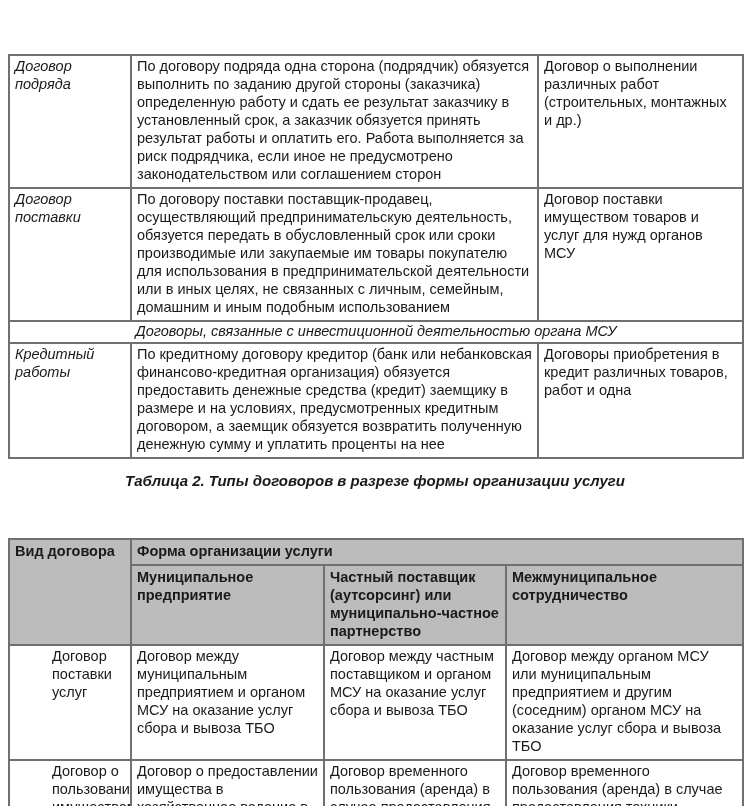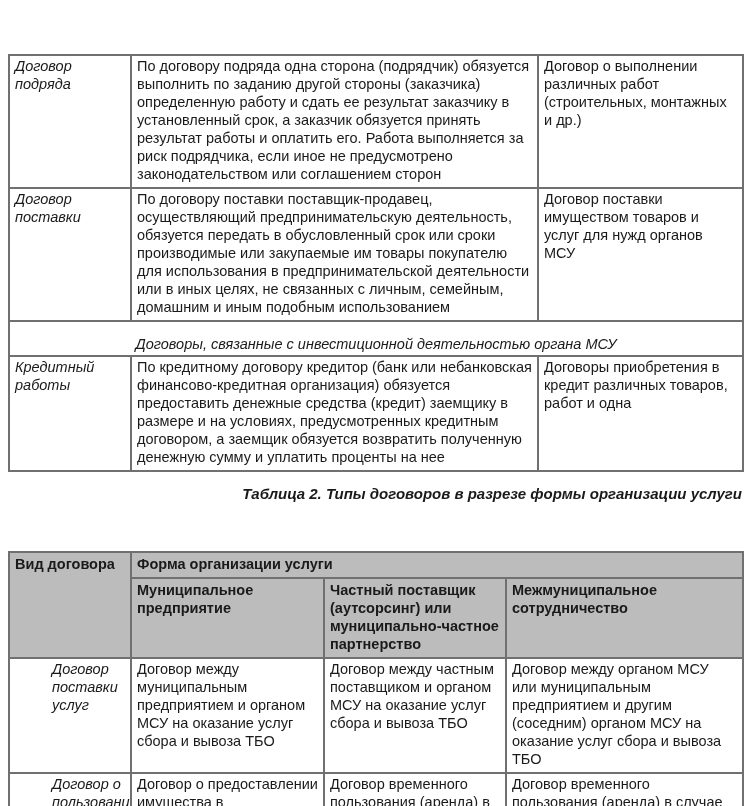--- a/index.html
+++ b/index.html
@@ -31,42 +31,42 @@
     vertical-align:top;
     padding:1px 5px 4px 5px;
     overflow:hidden;
   }
 
   
   .t1 .term-cell{font-style:italic;}
   .t1 .section-cell{
     font-style:italic;
     text-align:center;
-    padding-top:13px;
+    padding-top:0;
     padding-bottom:2px;
   }
 
   
   .caption{
-    text-align:right;
+    text-align:center;
     font-weight:bold;
     font-style:italic;
     font-size:15px;
     margin:13px 0 10px 0;
   }
 
   
   .t2 th{
     background:var(--header-fill);
     font-weight:bold;
     text-align:left;
     vertical-align:top;
     padding-top:2px;
   }
-  .t2 .term-cell{font-style:italic;padding-left:42px;}
+  .t2 .term-cell{padding-left:42px;}
 </style>
 </head>
 <body>
 
 <div class="page">
 
   <table class="t1">
     <colgroup>
       <col style="width:122px">
         <col style="width:407px">

